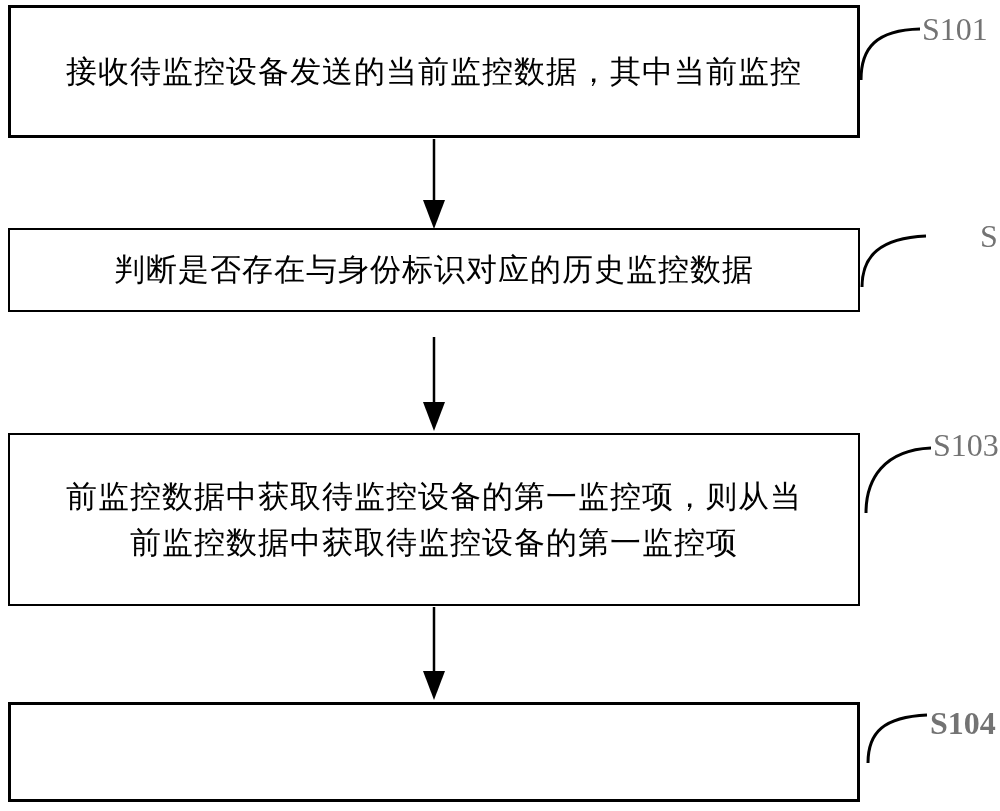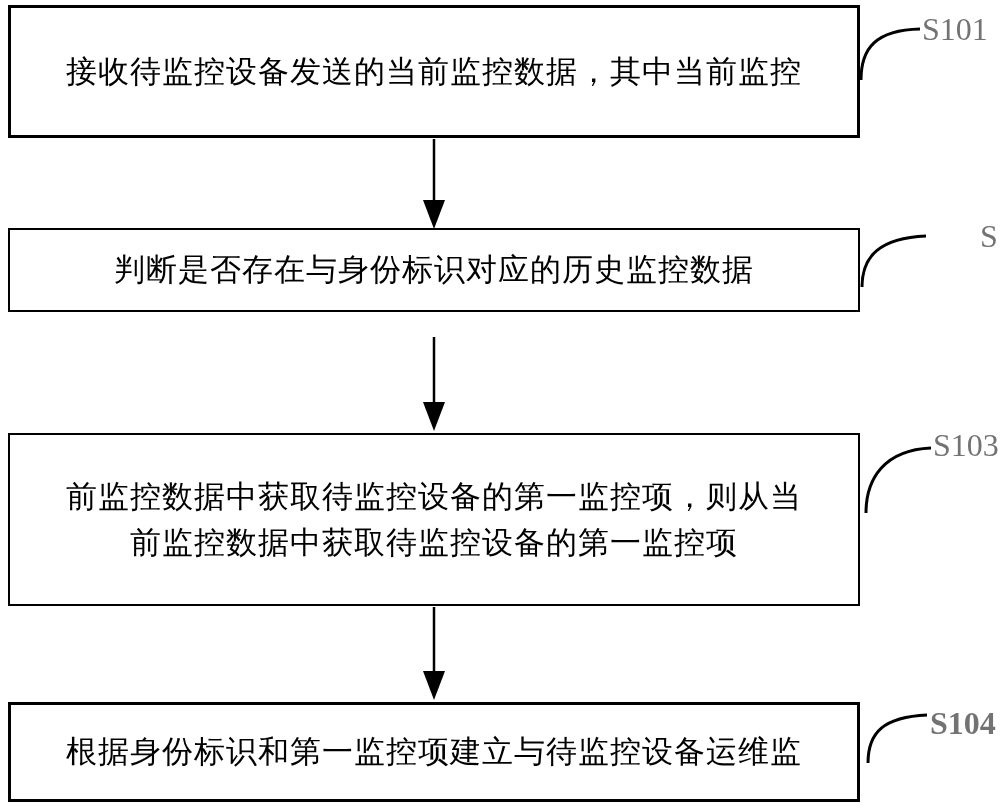--- a/index.html
+++ b/index.html
@@ -96,21 +96,20 @@
   <div class="step-box box-2">
     <span class="box-line">判断是否存在与身份标识对应的历史监控数据</span>
   </div>
 
   <div class="step-box box-3">
     <span class="box-line">前监控数据中获取待监控设备的第一监控项，则从当</span>
     <span class="box-line">前监控数据中获取待监控设备的第一监控项</span>
   </div>
 
   <div class="step-box box-4">
-    <span class="box-line">根据身份标识和第一监控项建立与待监控设备运维监</span>
   </div>
 
   <div class="step-label label-1">S101</div>
   <div class="step-label label-2">S102</div>
   <div class="step-label label-3">S103</div>
   <div class="step-label label-4">S104</div>
 
 </div>
 
 </body></html>

